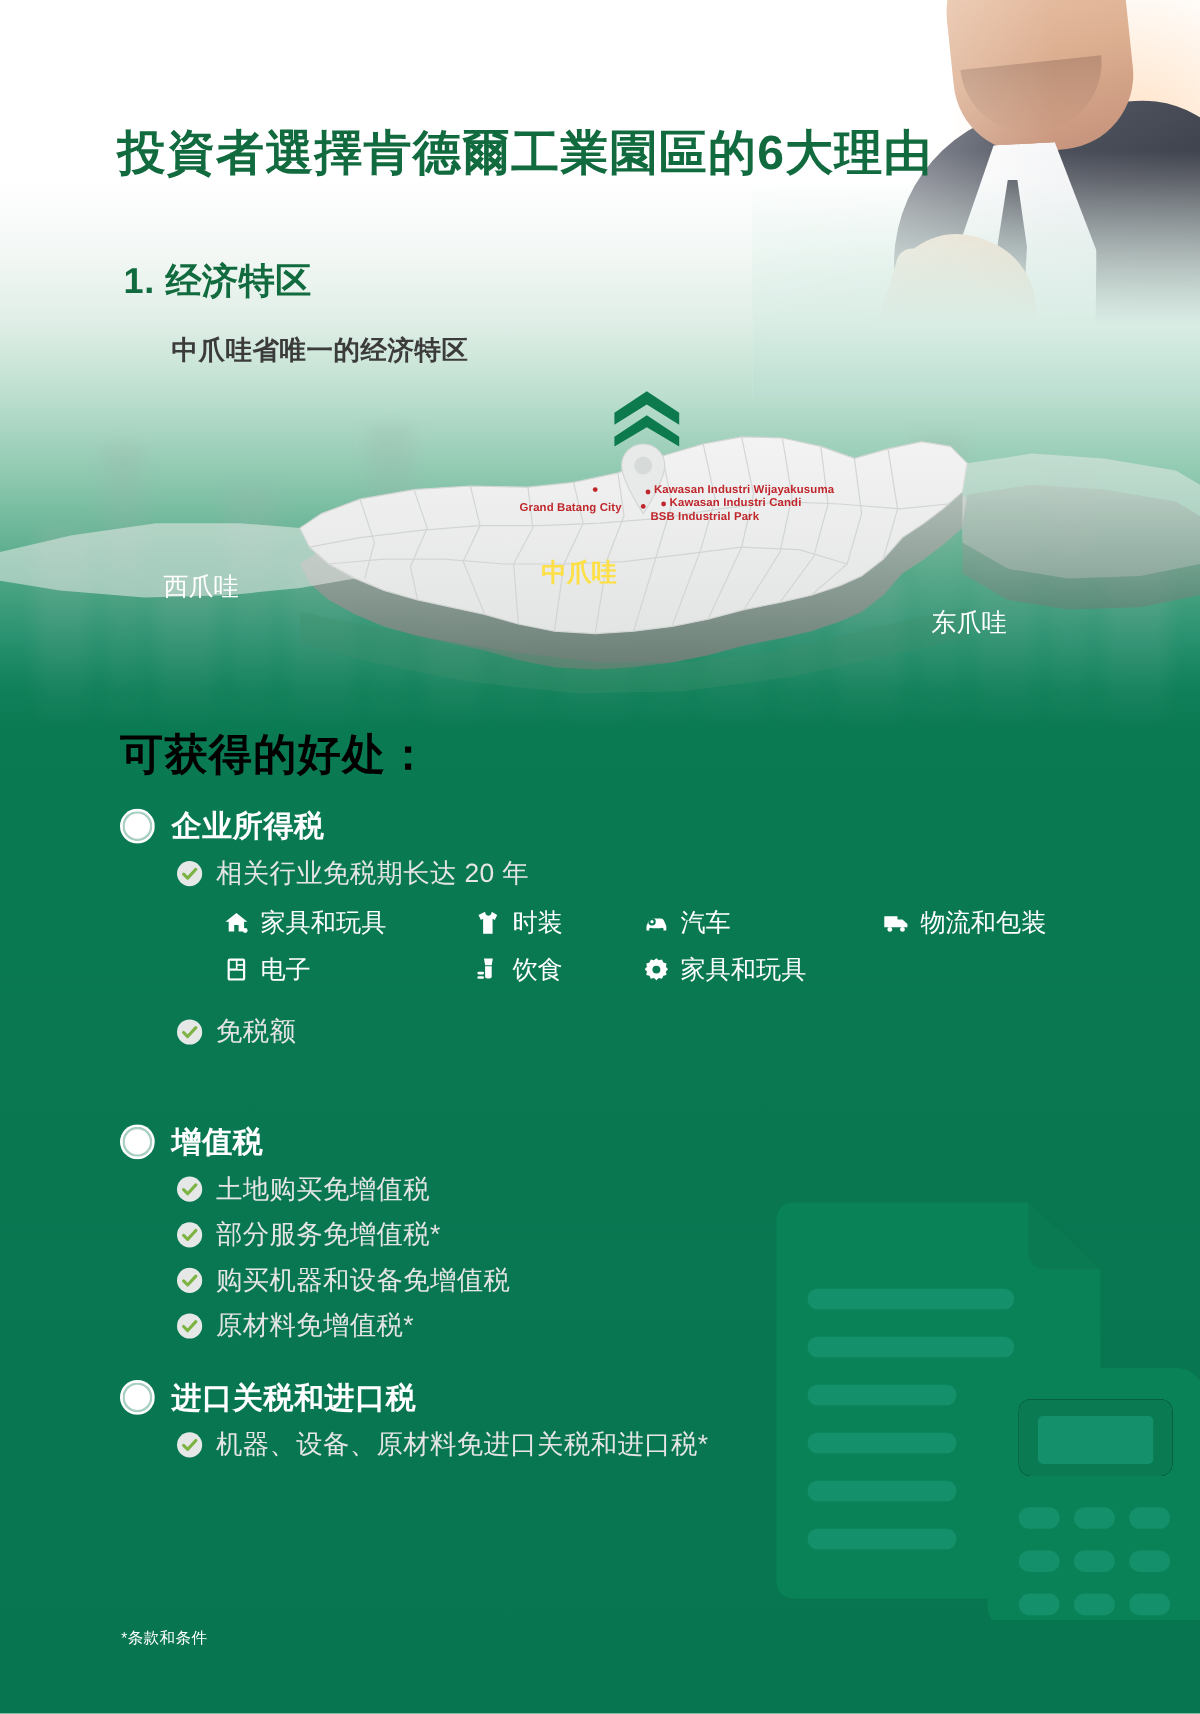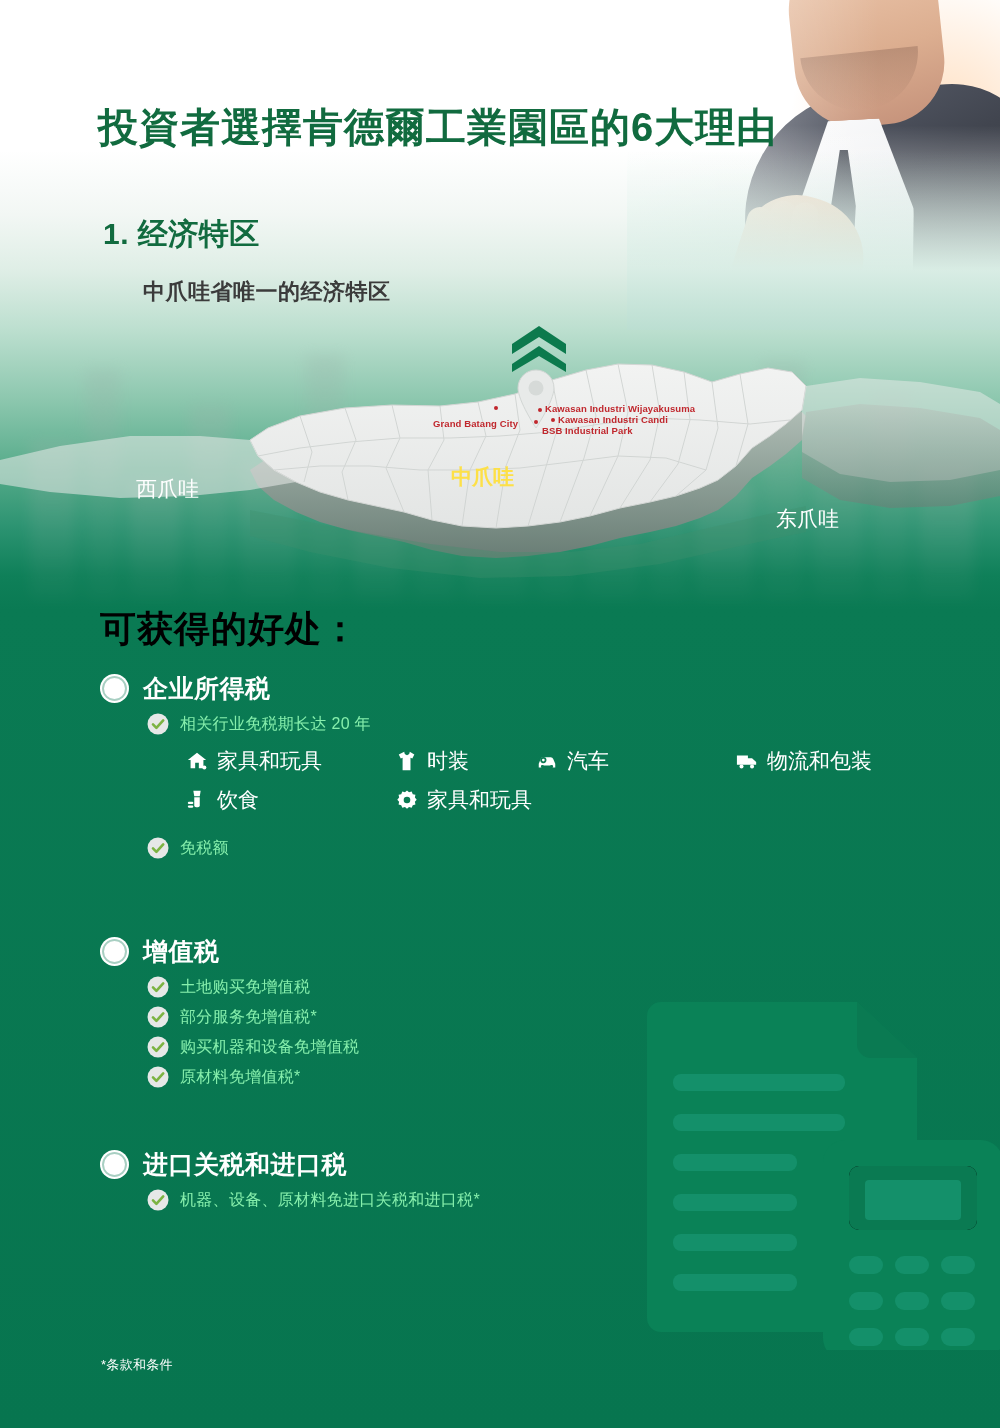--- a/index.html
+++ b/index.html
@@ -246,22 +246,22 @@
     align-items: center;
     gap: 11px;
     margin-left: 47px;
     margin-top: 8px;
   }
   .check {
     width: 22px; height: 22px;
     flex: 0 0 auto;
   }
   .sub-text {
-    font-size: 16px;
-    color: #86efac;
+    font-size: 22px;
+    color: #e5e5e5;
     letter-spacing: .3px;
   }
 
   
   .industries {
     margin-left: 86px;
     margin-top: 12px;
     width: 790px;
     display: grid;
     grid-template-columns: 210px 140px 200px 240px;
@@ -492,20 +492,30 @@
         <svg class="ind-icon" viewBox="0 0 24 24">
           <path d="M1 6 h12 v10 H1 Z M13 9 h4.5 L22 13 v3 h-9 Z" fill="#ffffff"></path>
           <circle cx="6" cy="18" r="2.2" fill="#ffffff"></circle>
           <circle cx="17.5" cy="18" r="2.2" fill="#ffffff"></circle>
         </svg>
         <span class="ind-label">物流和包装</span>
       </div>
 
       <div class="ind-cell">
         <svg class="ind-icon" viewBox="0 0 24 24">
+          <rect x="4" y="2" width="16" height="20" rx="2" fill="#ffffff"></rect>
+          <rect x="6" y="4" width="5.5" height="7" fill="#0a7a52"></rect>
+          <rect x="13" y="4" width="5" height="3" fill="#0a7a52"></rect>
+          <rect x="13" y="8.5" width="5" height="3" fill="#0a7a52"></rect>
+          <rect x="6" y="13" width="12" height="7" fill="#0a7a52"></rect>
+        </svg>
+        <span class="ind-label">电子</span>
+      </div>
+      <div class="ind-cell">
+        <svg class="ind-icon" viewBox="0 0 24 24">
           <path d="M8 2 h8 l-1 6 h-6 Z" fill="#ffffff"></path>
           <path d="M9 9 h6 v9 a2 2 0 0 1 -2 2 h-2 a2 2 0 0 1 -2 -2 Z" fill="#ffffff"></path>
           <rect x="2" y="14" width="6" height="2.4" rx="1.2" fill="#ffffff"></rect>
           <rect x="2" y="18" width="6" height="2.4" rx="1.2" fill="#ffffff"></rect>
         </svg>
         <span class="ind-label">饮食</span>
       </div>
       <div class="ind-cell">
         <svg class="ind-icon" viewBox="0 0 24 24">
           <path d="M12 1.6 l2.2 2.0 2.9 -0.8 1.2 2.8 2.9 0.8 -0.6 3.0 2.0 2.2 -2.0 2.2 0.6 3.0 -2.9 0.8 -1.2 2.8 -2.9 -0.8 -2.2 2.0 -2.2 -2.0 -2.9 0.8 -1.2 -2.8 -2.9 -0.8 0.6 -3.0 -2.0 -2.2 2.0 -2.2 -0.6 -3.0 2.9 -0.8 1.2 -2.8 2.9 0.8 Z" fill="#ffffff"></path>

